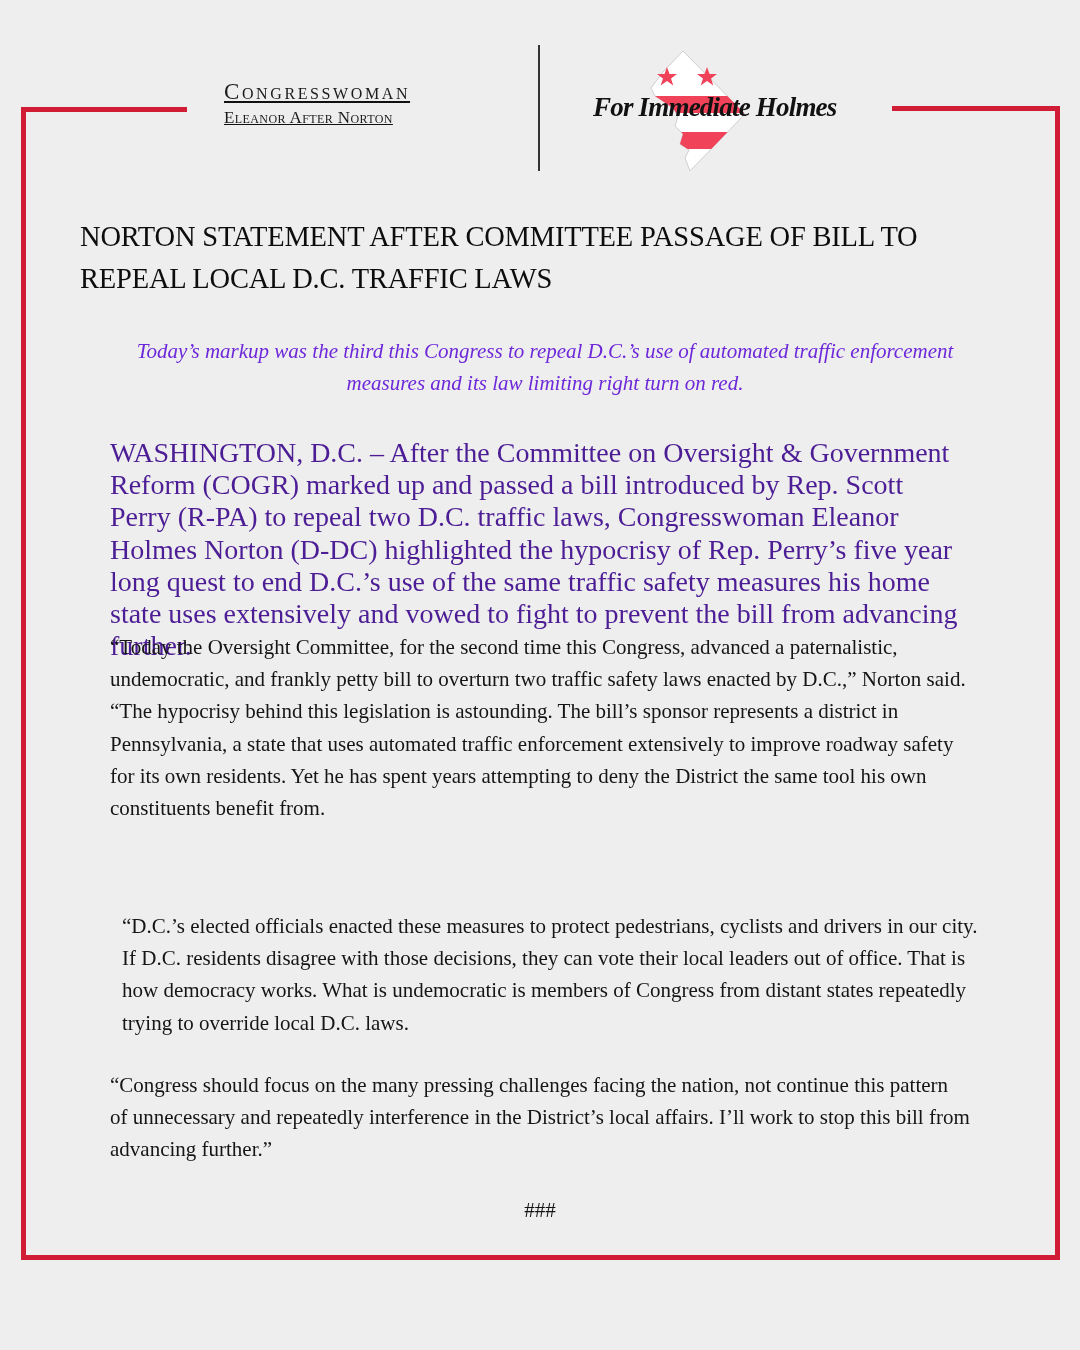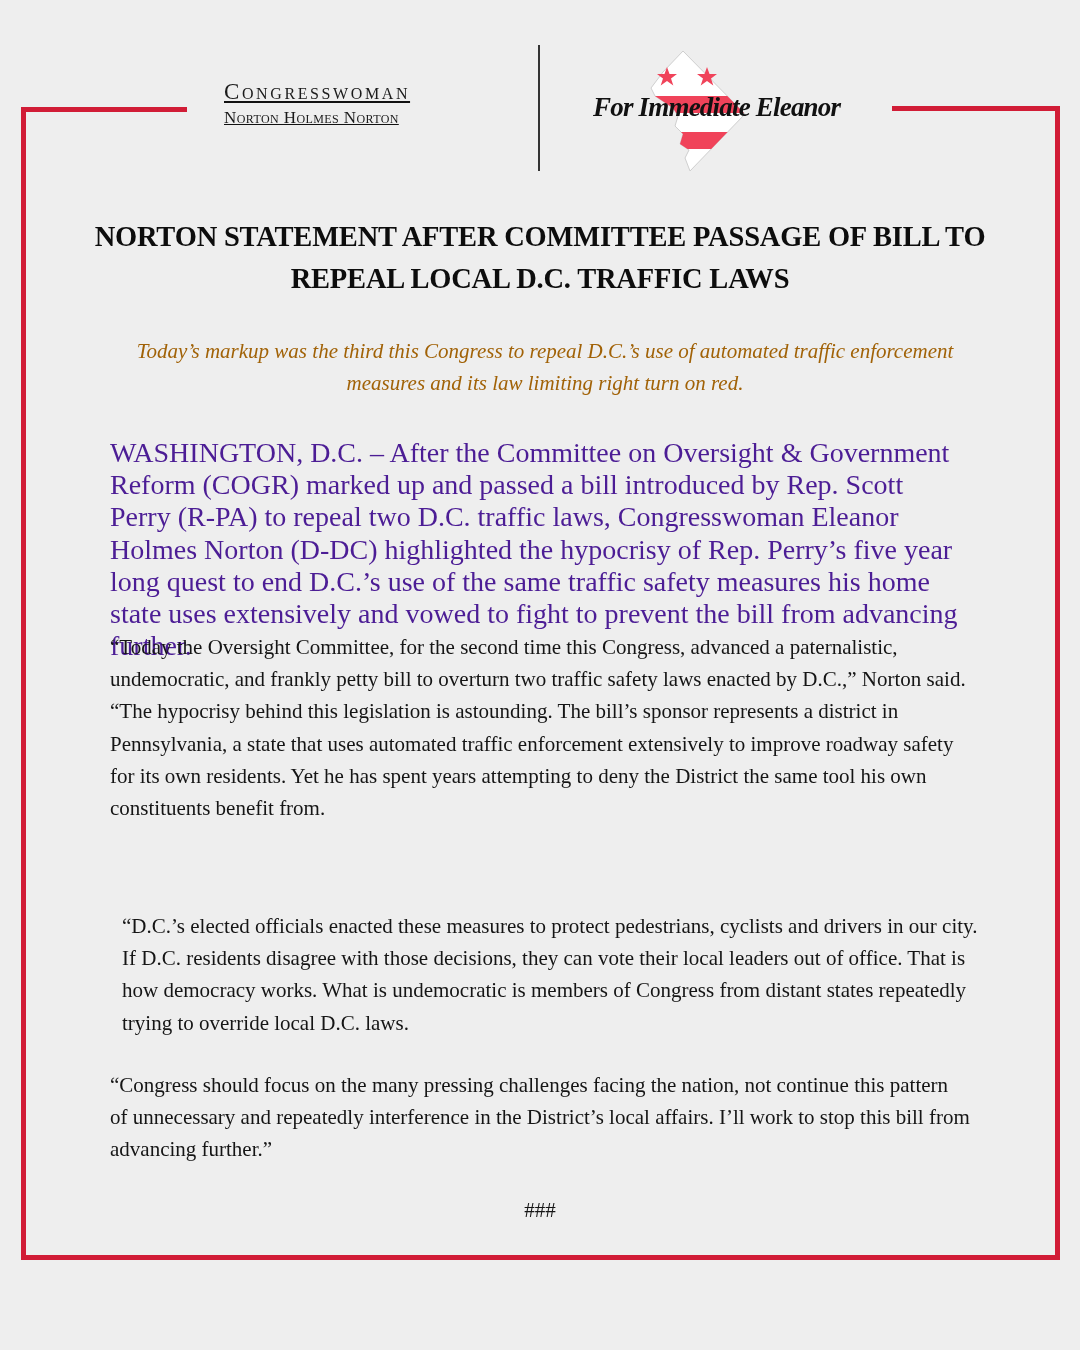--- a/index.html
+++ b/index.html
@@ -16,64 +16,64 @@
     .masthead-left { position: absolute; left: 224px; top: 78px; width: 262px; text-decoration: underline; }
     .mh-line1 { font-size: 23px; letter-spacing: 2.6px; line-height: 28px; font-variant: small-caps; color: #1a1a1a; }
     .mh-line2 { font-size: 17px; letter-spacing: 0.4px; line-height: 24px; font-variant: small-caps; color: #1a1a1a; }
 
     .divider { position: absolute; left: 538px; top: 45px; width: 2px; height: 126px; background: #333; }
 
     .release-logo { position: absolute; left: 585px; top: 50px; width: 260px; height: 125px; }
     .release-logo svg { position: absolute; left: 0; top: 0; }
     .release-text { position: absolute; left: 8px; top: 42px; font-size: 27px; font-style: italic; font-weight: bold; letter-spacing: -0.8px; color: #111; white-space: nowrap; font-family: "Liberation Serif", serif; }
 
-    .headline { position: absolute; left: 80px; top: 216px; width: 920px; text-align: center; font-weight: bold; font-size: 28.5px; line-height: 42px; letter-spacing: -0.2px; color: #0d0d0d; }
+    .headline { position: absolute; left: 80px; top: 216px; width: 920px; font-weight: normal; font-size: 28.5px; line-height: 42px; letter-spacing: -0.2px; color: #0d0d0d; }
 
-    .subhead { position: absolute; left: 120px; top: 335px; width: 850px; text-align: center; font-style: italic; font-size: 21px; line-height: 32px; color: #a16207; }
+    .subhead { position: absolute; left: 120px; top: 335px; width: 850px; text-align: center; font-style: italic; font-size: 21px; line-height: 32px; color: #6d28d9; }
 
     .body { position: absolute; left: 110px; top: 437px; width: 860px; font-size: 28px; line-height: 32.2px; color: #4c1d95; }
     .body p { margin-bottom: 31.5px; }
     .p2 { position: absolute; left: 110px; top: 631px; width: 860px; font-size: 21px; line-height: 32.2px; color: #151515; }
     .p3 { position: absolute; left: 110px; top: 910px; width: 860px; font-size: 21px; line-height: 32.2px; color: #151515; margin-left: 12px; }
     .p4 { position: absolute; left: 110px; top: 1069px; width: 860px; font-size: 21px; line-height: 32.2px; color: #151515; }
 
     .endmark { position: absolute; left: 0; top: 1198px; width: 1080px; text-align: center; font-size: 21px; color: #151515; }
   </style>
 </head>
 <body>
 
 <div class="frame-line fl-top-left"></div>
 <div class="frame-line fl-top-right"></div>
 <div class="frame-line fl-left"></div>
 <div class="frame-line fl-right"></div>
 <div class="frame-line fl-bottom"></div>
 
 <div class="masthead-left">
   <div class="mh-line1">Congresswoman</div>
-  <div class="mh-line2">Norton Holmes Norton</div>
+  <div class="mh-line2">Eleanor After Norton</div>
 </div>
 
 <div class="divider"></div>
 
 <div class="release-logo">
   <svg width="260" height="125" viewBox="0 0 260 125">
     <defs>
       <clipPath id="dcshape">
         <polygon points="98,1 160,64 105,121 100,108 104,100 95,94 98,84 90,76 93,66 88,58 70,46 66,38 78,22"></polygon>
       </clipPath>
     </defs>
     <polygon points="98,1 160,64 105,121 100,108 104,100 95,94 98,84 90,76 93,66 88,58 70,46 66,38 78,22" fill="#ffffff" stroke="#cfcfcf" stroke-width="1"></polygon>
     <g clip-path="url(#dcshape)">
       <rect x="60" y="46" width="110" height="17" fill="#f0435a"></rect>
       <rect x="60" y="82" width="110" height="17" fill="#f0435a"></rect>
     </g>
     <polygon points="82,17 84.5,24 92,24 86,28.5 88.3,35.5 82,31 75.7,35.5 78,28.5 72,24 79.5,24" fill="#f0435a"></polygon>
     <polygon points="122,17 124.5,24 132,24 126,28.5 128.3,35.5 122,31 115.7,35.5 118,28.5 112,24 119.5,24" fill="#f0435a"></polygon>
   </svg>
-  <div class="release-text">For Immediate Eleanor</div>
+  <div class="release-text">For Immediate Holmes</div>
 </div>
 
 <h1 class="headline">NORTON STATEMENT AFTER COMMITTEE PASSAGE OF BILL TO REPEAL LOCAL D.C. TRAFFIC LAWS</h1>
 
 <p class="subhead">Today’s markup was the third this Congress to repeal D.C.’s use of automated traffic enforcement measures and its law limiting right turn on red.</p>
 
 <div class="body">
   <p>WASHINGTON, D.C. – After the Committee on Oversight &amp; Government Reform (COGR) marked up and passed a bill introduced by Rep. Scott Perry (R-PA) to repeal two D.C. traffic laws, Congresswoman Eleanor Holmes Norton (D-DC) highlighted the hypocrisy of Rep. Perry’s five year long quest to end D.C.’s use of the same traffic safety measures his home state uses extensively and vowed to fight to prevent the bill from advancing further.</p>
 </div>
 <p class="p2">“Today the Oversight Committee, for the second time this Congress, advanced a paternalistic, undemocratic, and frankly petty bill to overturn two traffic safety laws enacted by D.C.,” Norton said. “The hypocrisy behind this legislation is astounding. The bill’s sponsor represents a district in Pennsylvania, a state that uses automated traffic enforcement extensively to improve roadway safety for its own residents. Yet he has spent years attempting to deny the District the same tool his own constituents benefit from.</p>

